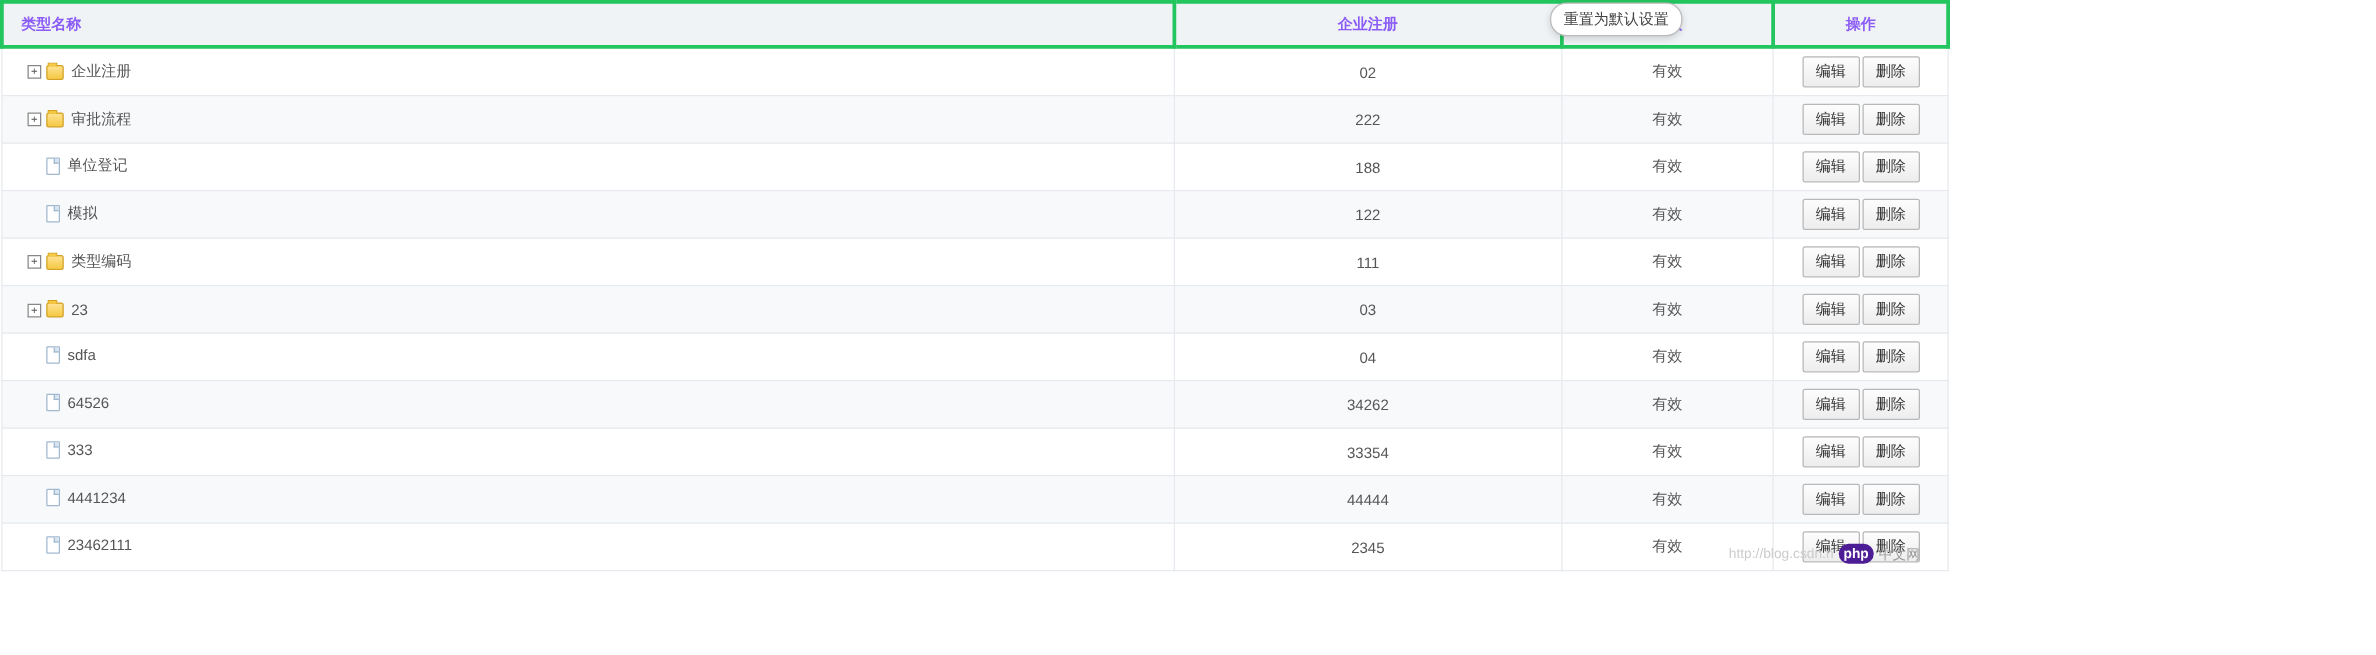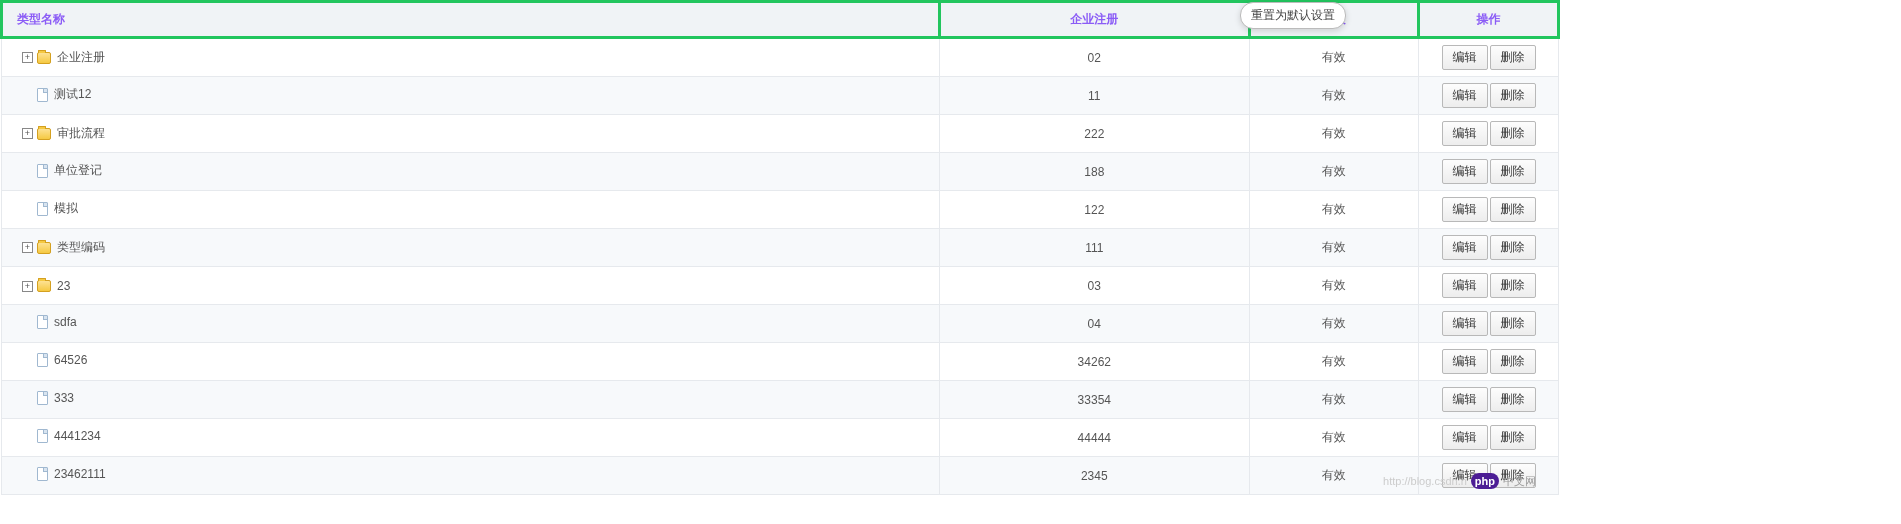--- a/index.html
+++ b/index.html
@@ -45,29 +45,20 @@
       </tr>
     </thead>
     <tbody id="tbody">
         <tr>
           <td class="name-col"><span class="tree-cell">
               <span class="expand-icon">+</span>
               <span class="folder-icon"></span>
               <span>企业注册</span>
             </span></td>
           <td class="code-col">02</td>
-          <td class="valid-col">有效</td>
-          <td class="action-col"><span class="btn">编辑</span><span class="btn">删除</span></td>
-        </tr>
-        <tr>
-          <td class="name-col"><span class="tree-cell indent-1">
-              <span class="file-icon"></span>
-              <span>测试12</span>
-            </span></td>
-          <td class="code-col">11</td>
           <td class="valid-col">有效</td>
           <td class="action-col"><span class="btn">编辑</span><span class="btn">删除</span></td>
         </tr>
         <tr>
           <td class="name-col"><span class="tree-cell">
               <span class="expand-icon">+</span>
               <span class="folder-icon"></span>
               <span>审批流程</span>
             </span></td>
           <td class="code-col">222</td>

